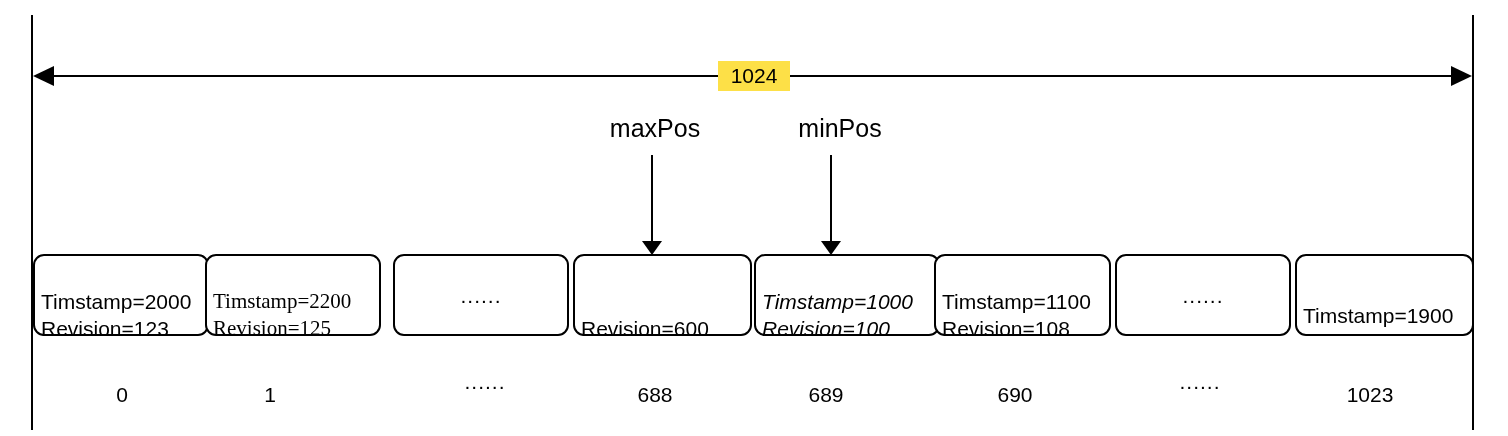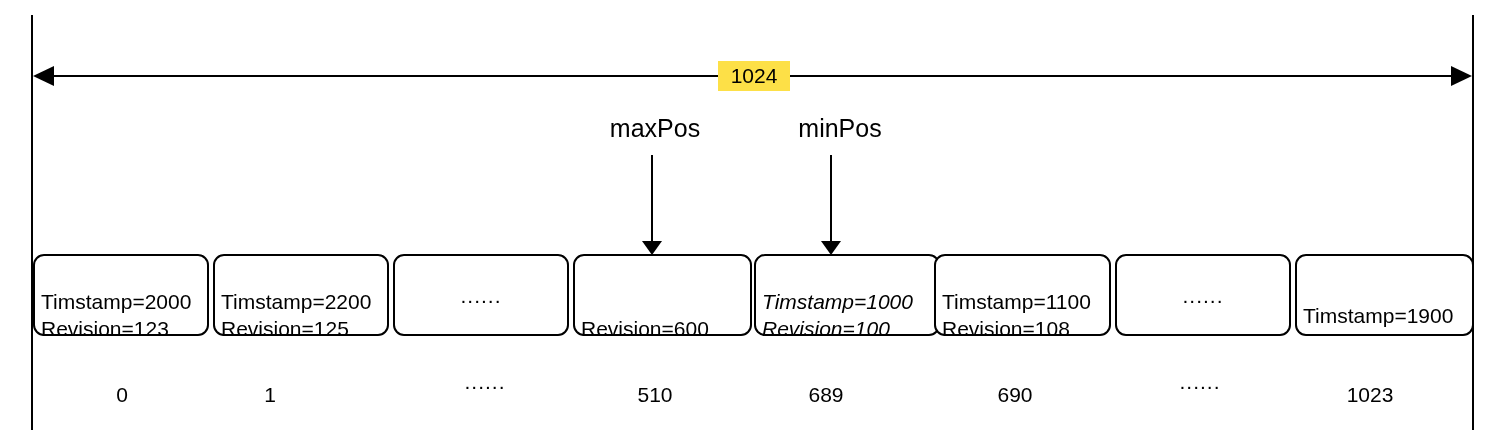--- a/index.html
+++ b/index.html
@@ -54,21 +54,21 @@
 
   <div class="ptr-label" id="label-maxpos">maxPos</div>
   <div class="ptr-label" id="label-minpos">minPos</div>
   <div class="ptr-arrow" id="arrow-maxpos"></div>
   <div class="ptr-arrow" id="arrow-minpos"></div>
 
   <div class="cell" style="left:33px;width:176px;">
     <div class="cell-text"><span>Timstamp=2000</span><br><span>Revision=123</span></div>
   </div>
 
-  <div class="cell" style="left:213px;width:176px;">
+  <div class="cell" style="left:205px;width:176px;font-family:Liberation Serif, serif;">
     <div class="cell-text"><span>Timstamp=2200</span><br><span>Revision=125</span></div>
   </div>
 
   <div class="cell" style="left:393px;width:176px;">
     <div class="cell-dots">......</div>
   </div>
 
   <div class="cell" style="left:573px;width:179px;">
     <div class="cell-text"><br><span>Revision=600</span></div>
   </div>
@@ -85,19 +85,19 @@
     <div class="cell-dots">......</div>
   </div>
 
   <div class="cell" style="left:1295px;width:179px;">
     <div class="cell-text"><span>Timstamp=1900</span><br></div>
   </div>
 
   <div class="idx" style="left:62px;width:120px;">0</div>
   <div class="idx" style="left:210px;width:120px;">1</div>
   <div class="idx dots" style="left:425px;width:120px;">......</div>
-  <div class="idx" style="left:595px;width:120px;">510</div>
+  <div class="idx" style="left:595px;width:120px;">688</div>
   <div class="idx" style="left:766px;width:120px;">689</div>
   <div class="idx" style="left:955px;width:120px;">690</div>
   <div class="idx dots" style="left:1140px;width:120px;">......</div>
   <div class="idx" style="left:1310px;width:120px;">1023</div>
 
 </div>
 
 </body></html>

